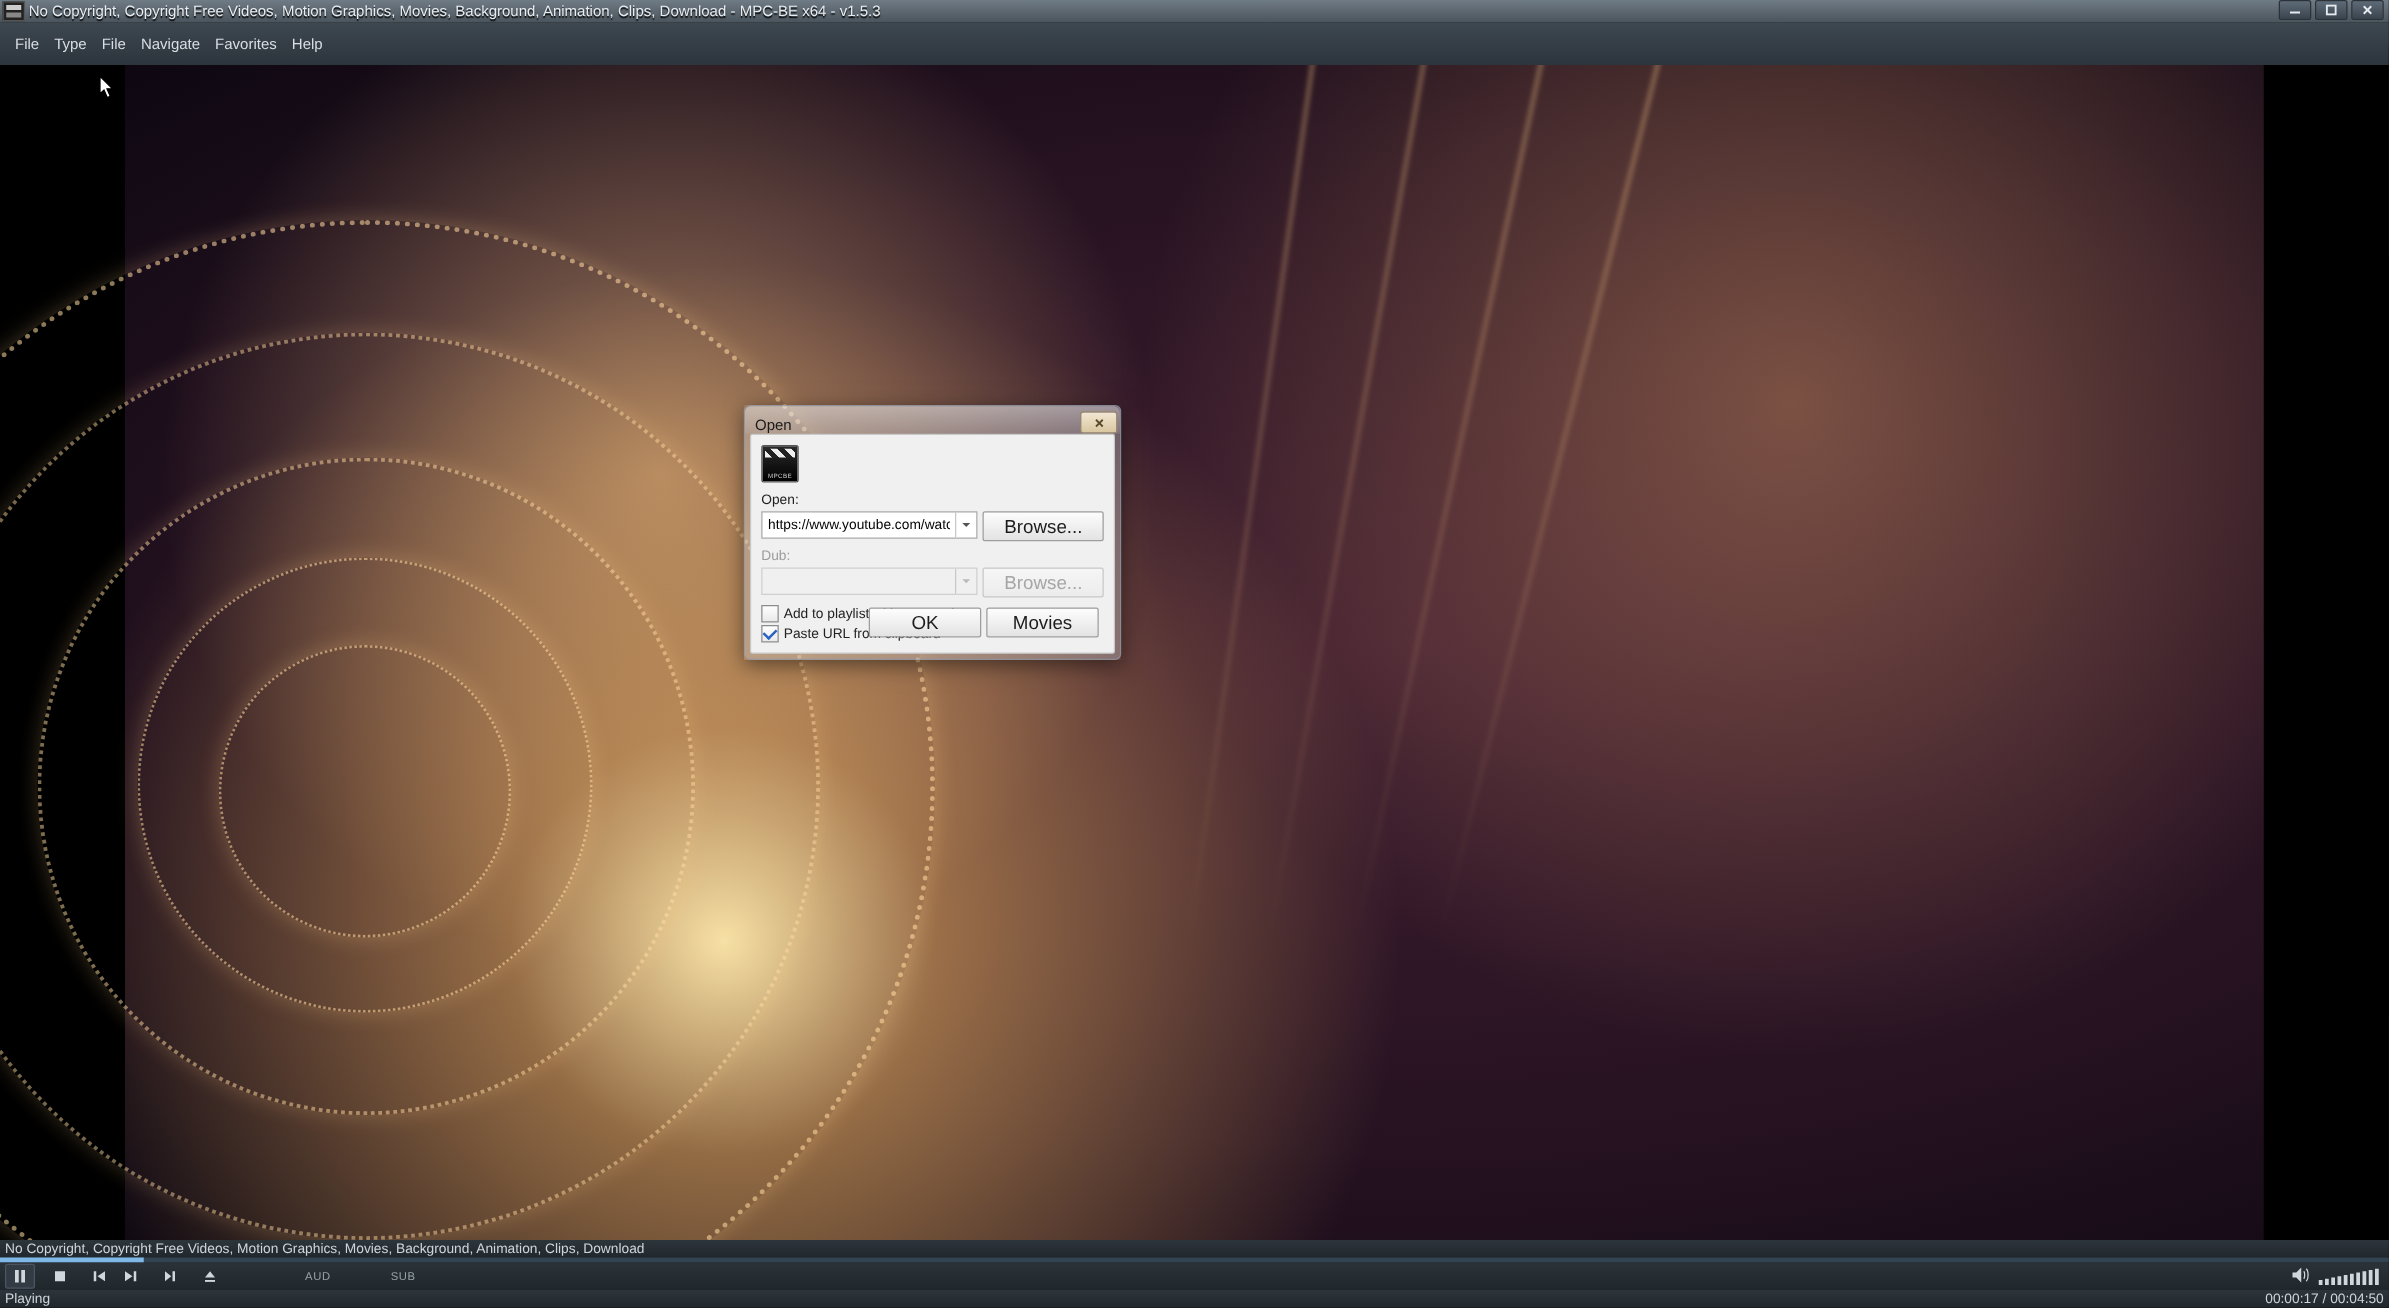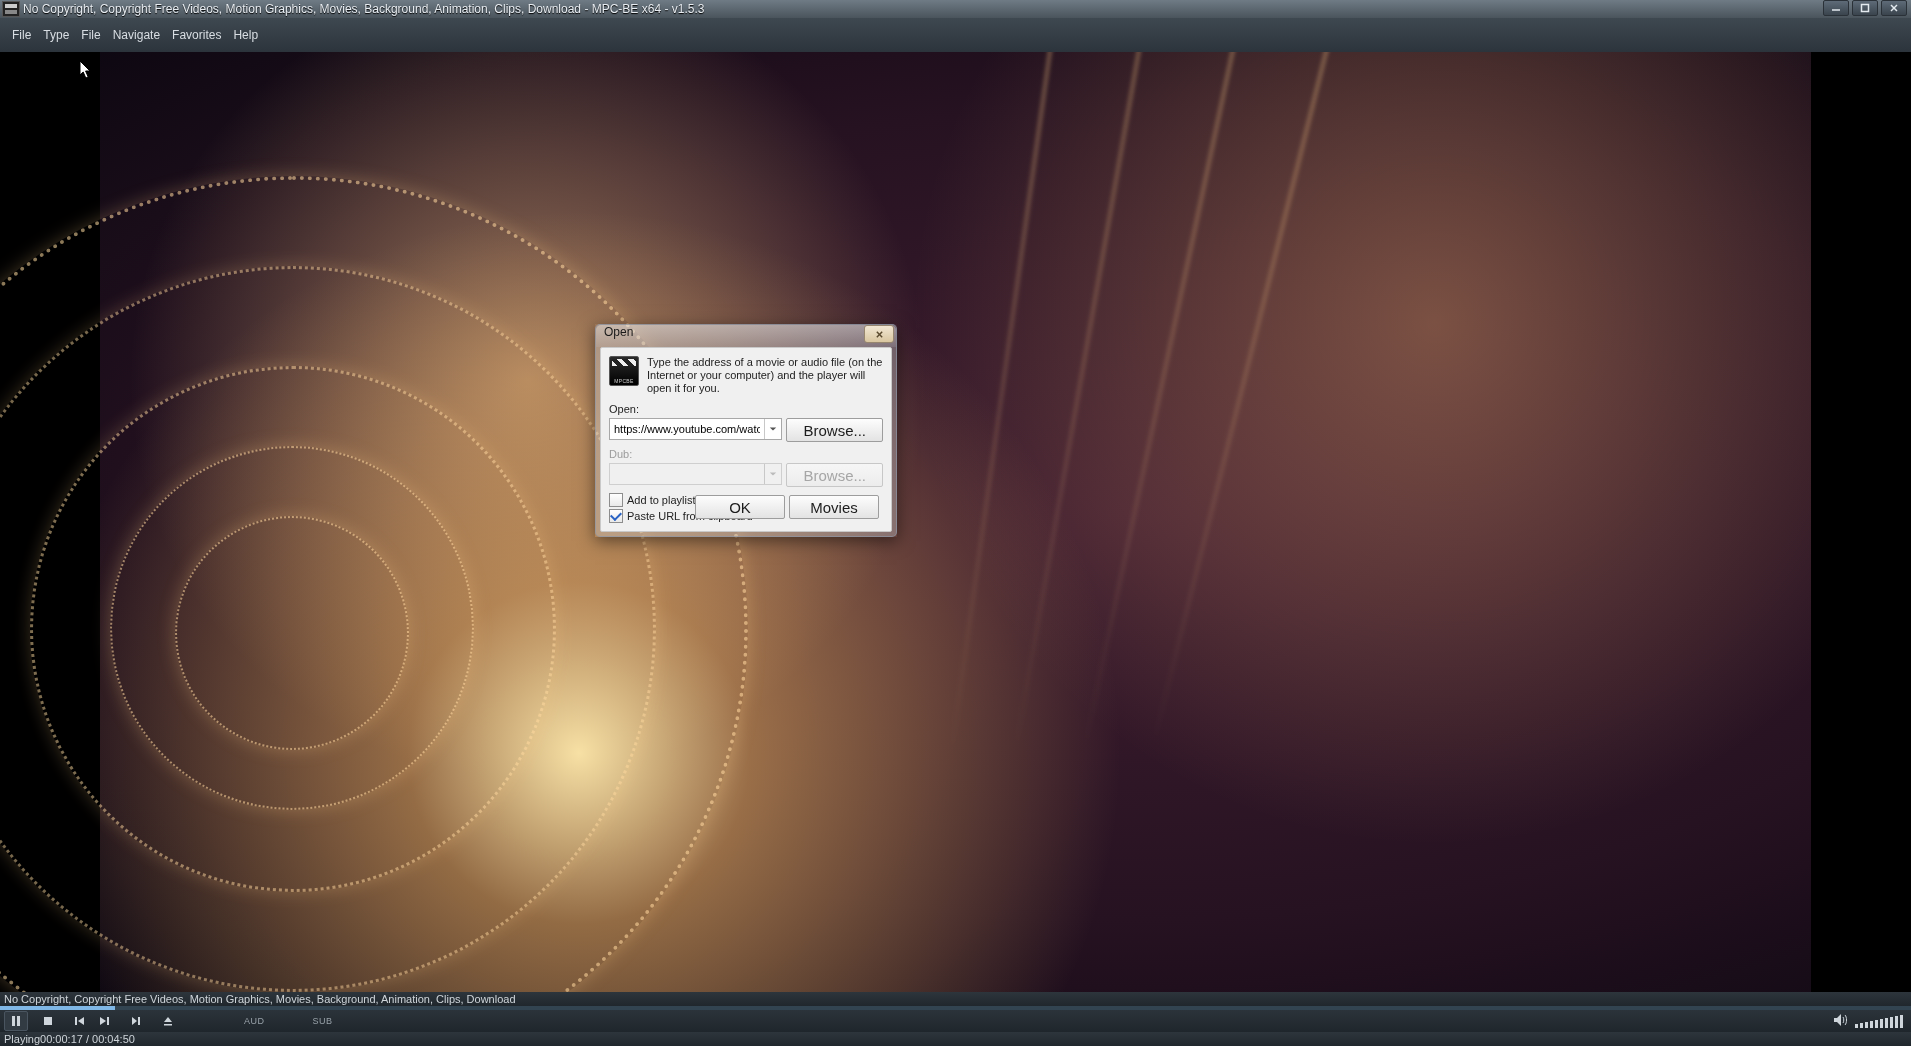--- a/index.html
+++ b/index.html
@@ -39,25 +39,25 @@
 .controls{position:absolute;left:0;right:0;bottom:14px;height:22px;background:linear-gradient(#2b333a,#1f262c);display:flex;align-items:center;padding:0 4px}
 .ctrl-btn{width:22px;height:18px;display:flex;align-items:center;justify-content:center;border:1px solid transparent;border-radius:2px}
 .ctrl-btn.boxed{border-color:#4a5560;background:#323b43}
 .ctrl-btn svg{width:12px;height:12px;fill:#cfd6dc}
 .ctrl-gap{width:8px}
 .ctrl-label{color:#98a2a9;font-size:9px;letter-spacing:.5px;margin:0 24px}
 .spacer{flex:1}
 .vol-icon svg{width:16px;height:14px;fill:#cfd6dc}
 .vol-bars{display:flex;align-items:flex-end;gap:2px;margin:0 4px 0 6px}
 .vol-bars span{width:3px;background:#cfd6dc}
-.status-bottom{position:absolute;left:0;right:0;bottom:0;height:14px;background:linear-gradient(#2d353c,#20272d);color:#cfd5da;font-size:11px;line-height:14px;padding:0 4px;display:flex;}
+.status-bottom{position:absolute;left:0;right:0;bottom:0;height:14px;background:linear-gradient(#2d353c,#20272d);color:#cfd5da;font-size:11px;line-height:14px;padding:0 4px;display:flex;justify-content:space-between}
 
 .dlg-wrap{position:absolute;left:595px;top:324px;width:302px;z-index:10;box-shadow:0 4px 16px rgba(0,0,0,.5)}
 .dlg-outer{border:1px solid rgba(140,150,165,.7);border-radius:5px;background:rgba(200,205,215,.35);padding:0}
-.dlg-title{height:22px;display:flex;align-items:flex-start;padding:0 2px 0 8px;background:linear-gradient(rgba(255,255,255,.35),rgba(200,200,210,.15));border-radius:5px 5px 0 0}
+.dlg-title{height:22px;display:flex;align-items:flex-end;padding:0 2px 0 8px;background:linear-gradient(rgba(255,255,255,.35),rgba(200,200,210,.15));border-radius:5px 5px 0 0}
 .dlg-title-text{flex:1;color:#1a1a1a;font-size:12px}
 .dlg-close{width:28px;height:16px;border:1px solid #97866f;border-radius:3px;background:linear-gradient(#f2e7d3,#d9c6a0);display:flex;align-items:center;justify-content:center}
 .dlg-close svg{width:9px;height:9px;stroke:#5a4a2e;stroke-width:1.6}
 .dlg-body{background:#f0f0f0;border:1px solid #c9c9c9;margin:0 4px 4px;padding:8px 8px 8px 8px;border-radius:2px}
 .dlg-row1{display:flex;gap:8px;margin-bottom:8px}
 .dlg-icon{width:28px;height:28px;flex:none;background:linear-gradient(#2b2b2b,#000);border:1px solid #555;position:relative;border-radius:2px}
 .dlg-icon:before{content:"";position:absolute;left:2px;right:2px;top:2px;height:7px;background:repeating-linear-gradient(45deg,#eee 0 4px,#222 4px 8px)}
 .dlg-icon:after{content:"MPCBE";position:absolute;left:0;right:0;bottom:1px;font-size:5px;color:#ccc;text-align:center;letter-spacing:.3px}
 .dlg-desc{font-size:11px;color:#222;line-height:13px}
 .field-label{font-size:11px;color:#222;margin:2px 0 3px}
@@ -142,21 +142,20 @@
     <div class="dlg-close">
           <svg viewBox="0 0 10 10" fill="none">
             <line x1="2" y1="2" x2="8" y2="8"></line>
             <line x1="8" y1="2" x2="2" y2="8"></line>
           </svg>
         </div>
   </div>
   <div class="dlg-body">
     <div class="dlg-row1">
       <div class="dlg-icon"></div>
-      <div class="dlg-desc">Type the address of a movie or audio file (on the Internet or your computer) and the player will open it for you.</div>
     </div>
 
     <div class="field-label">Open:</div>
     <div class="field-row">
       <div class="combo">
         <input value="https://www.youtube.com/watch?v=bWSYaDcOgUo" style="">
         <div class="dd">
               <svg viewBox="0 0 10 10">
                 <path d="M1 3l4 4 4-4z"></path>
               </svg>

